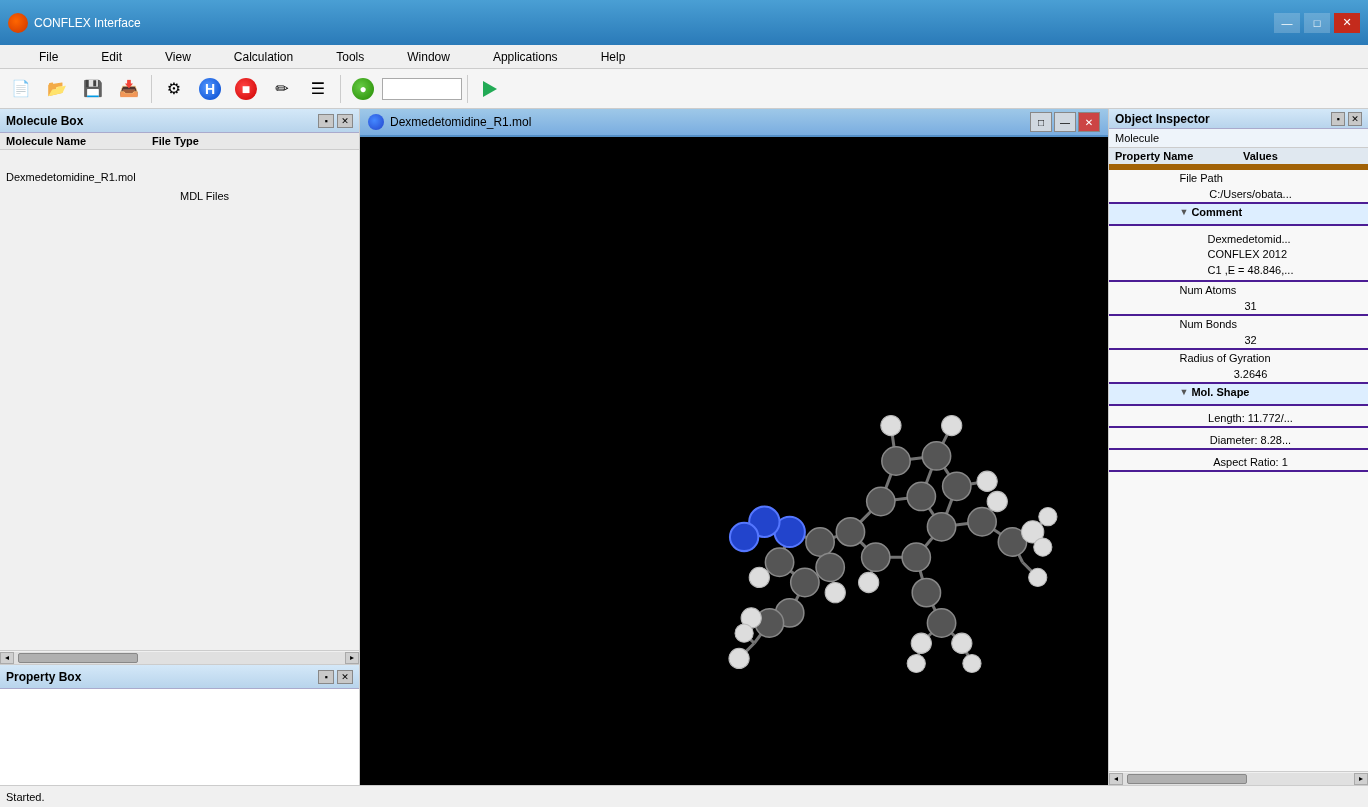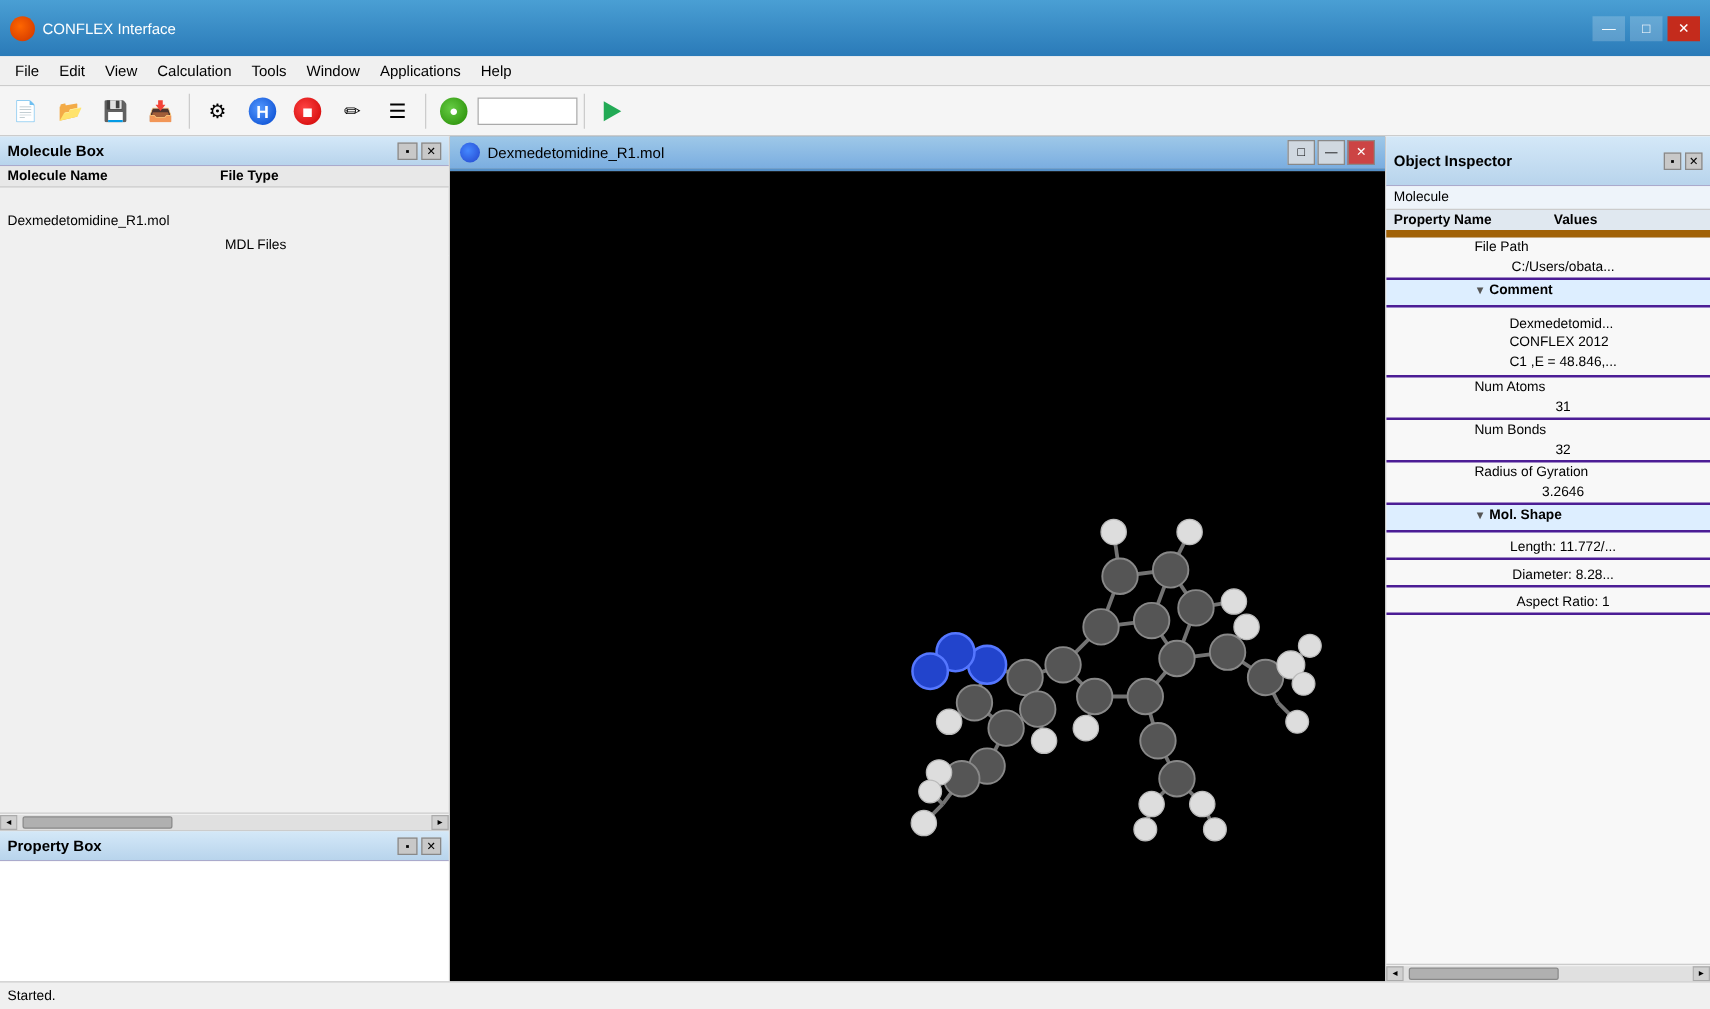--- a/index.html
+++ b/index.html
@@ -58,20 +58,21 @@
       align-items: center;
       padding: 0 4px;
       border-bottom: 1px solid #ccc;
       flex-shrink: 0;
     }
     .menu-item {
       padding: 2px 8px;
       cursor: pointer;
       color: #000;
       font-size: 12px;
+      margin-left: 27px;
     }
 
     
     #toolbar {
       background: #f5f5f5;
       height: 40px;
       display: flex;
       align-items: center;
       padding: 2px 4px;
       border-bottom: 1px solid #ccc;
@@ -134,21 +135,21 @@
       font-size: 9px;
     }
     .panel-table-header {
       display: flex;
       background: #e8e8e8;
       border-bottom: 1px solid #ccc;
       padding: 2px 0;
       font-size: 11px;
       font-weight: bold;
     }
-    .panel-table-header .col1 { width: 176px; padding-left: 6px; }
+    .panel-table-header .col1 { width: 152px; padding-left: 6px; }
     .panel-table-header .col2 { flex: 1; }
     .panel-table-body {
       flex: 1;
       overflow-y: auto;
     }
     .panel-table-row {
       display: flex;
       align-items: center;
       padding: 2px 0;
       font-size: 11px;
@@ -241,21 +242,21 @@
     #right-panel {
       width: 260px;
       display: flex;
       flex-direction: column;
       border-left: 1px solid #ccc;
       flex-shrink: 0;
       background: #f8f8f8;
     }
     .obj-inspector-header {
       background: linear-gradient(to bottom, #d4e8f8, #b8d4ec);
-      height: 40px;
+      height: 20px;
       display: flex;
       align-items: center;
       padding: 0 6px;
       border-bottom: 1px solid #aac;
       font-size: 12px;
       font-weight: bold;
       flex-shrink: 0;
     }
     .obj-inspector-header-btns { display: flex; gap: 3px; margin-left: auto; }
     .obj-inspector-header-btn {

